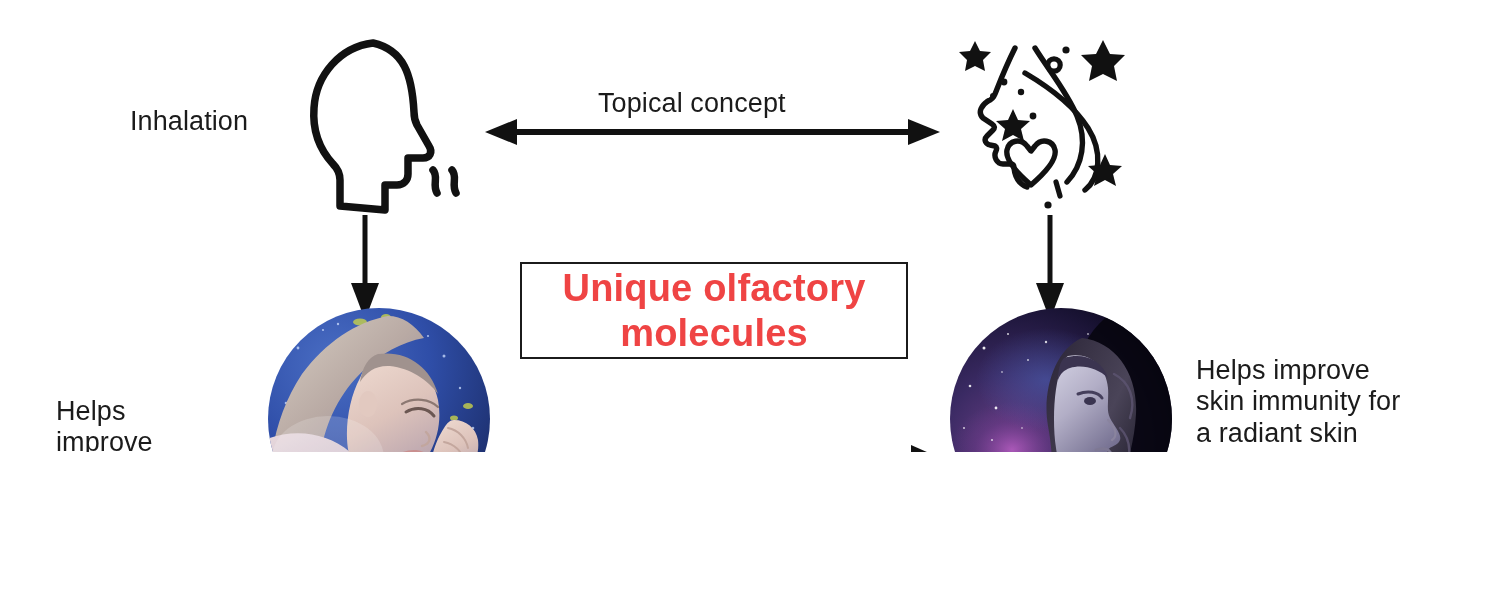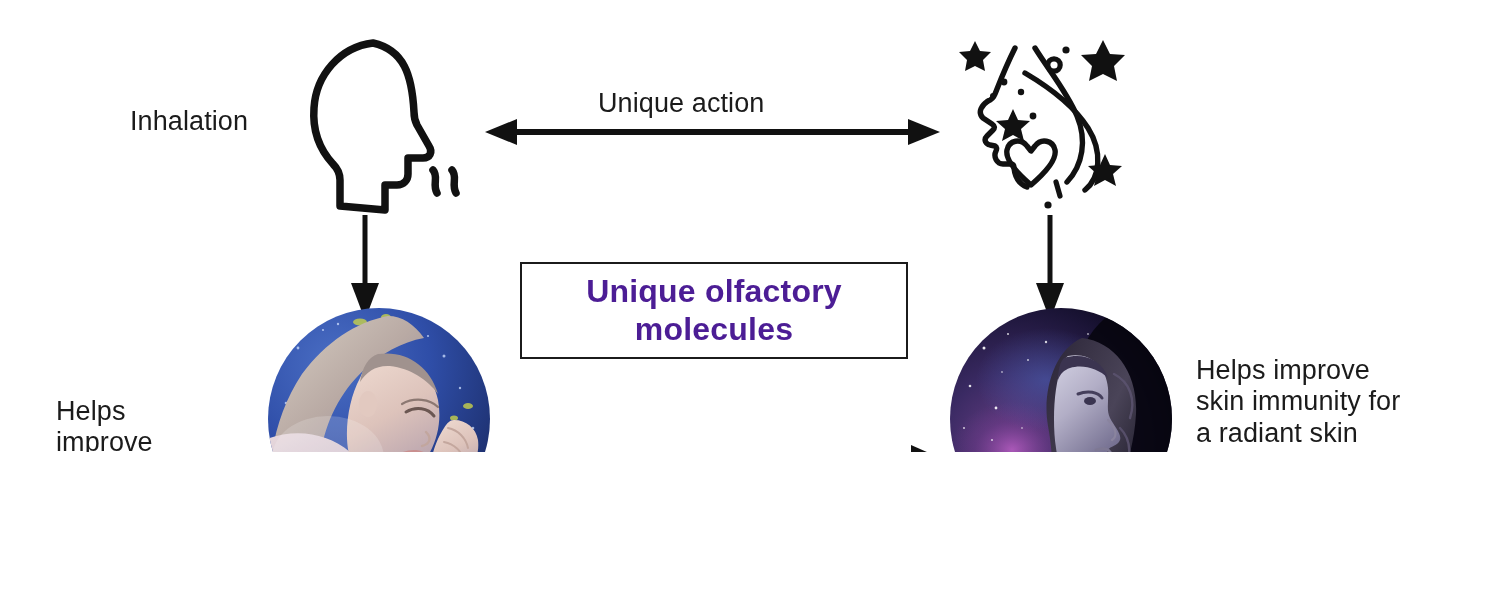--- a/index.html
+++ b/index.html
@@ -43,25 +43,25 @@
     width: 388px;
     height: 97px;
     border: 2px solid #1b1b1b;
     background: #ffffff;
     display: flex;
     align-items: center;
     justify-content: center;
     box-sizing: border-box;
   }
   #molecule-box-text {
-    font-size: 32px;
+    font-size: 38px;
     font-weight: 700;
     line-height: 1.18;
     text-align: center;
-    color: #4c1d95;
+    color: #ef4444;
     white-space: pre-line;
     letter-spacing: 0.2px;
   }
 
   
   #icon-head { left: 300px; top: 30px; width: 190px; height: 190px; }
   #icon-face { left: 955px; top: 30px; width: 190px; height: 195px; }
 
   
   #arrow-horizontal-top { left: 485px; top: 112px; width: 455px; height: 40px; }
@@ -103,21 +103,21 @@
                  C 130 128, 133 122, 129 116
                  L 117 95
                  C 115 91, 114 87, 114 82
                  C 112 45, 104 20, 73 13 Z"></path>
         <path d="M 133 140 C 139 147, 132 154, 137 163"></path>
         <path d="M 152 140 C 158 147, 151 154, 156 163"></path>
       </g>
     </svg>
   </div>
 
-  <div class="abs label" id="label-unique-concept">Unique action</div>
+  <div class="abs label" id="label-unique-concept">Topical concept</div>
 
   <div class="abs" id="arrow-horizontal-top">
     <svg viewBox="0 0 455 40" width="455" height="40" xmlns="http://www.w3.org/2000/svg">
       <line x1="26" y1="20" x2="429" y2="20" stroke="#111111" stroke-width="6"></line>
       <polygon points="0,20 32,7 32,33" fill="#111111"></polygon>
       <polygon points="455,20 423,7 423,33" fill="#111111"></polygon>
     </svg>
   </div>
 
 

